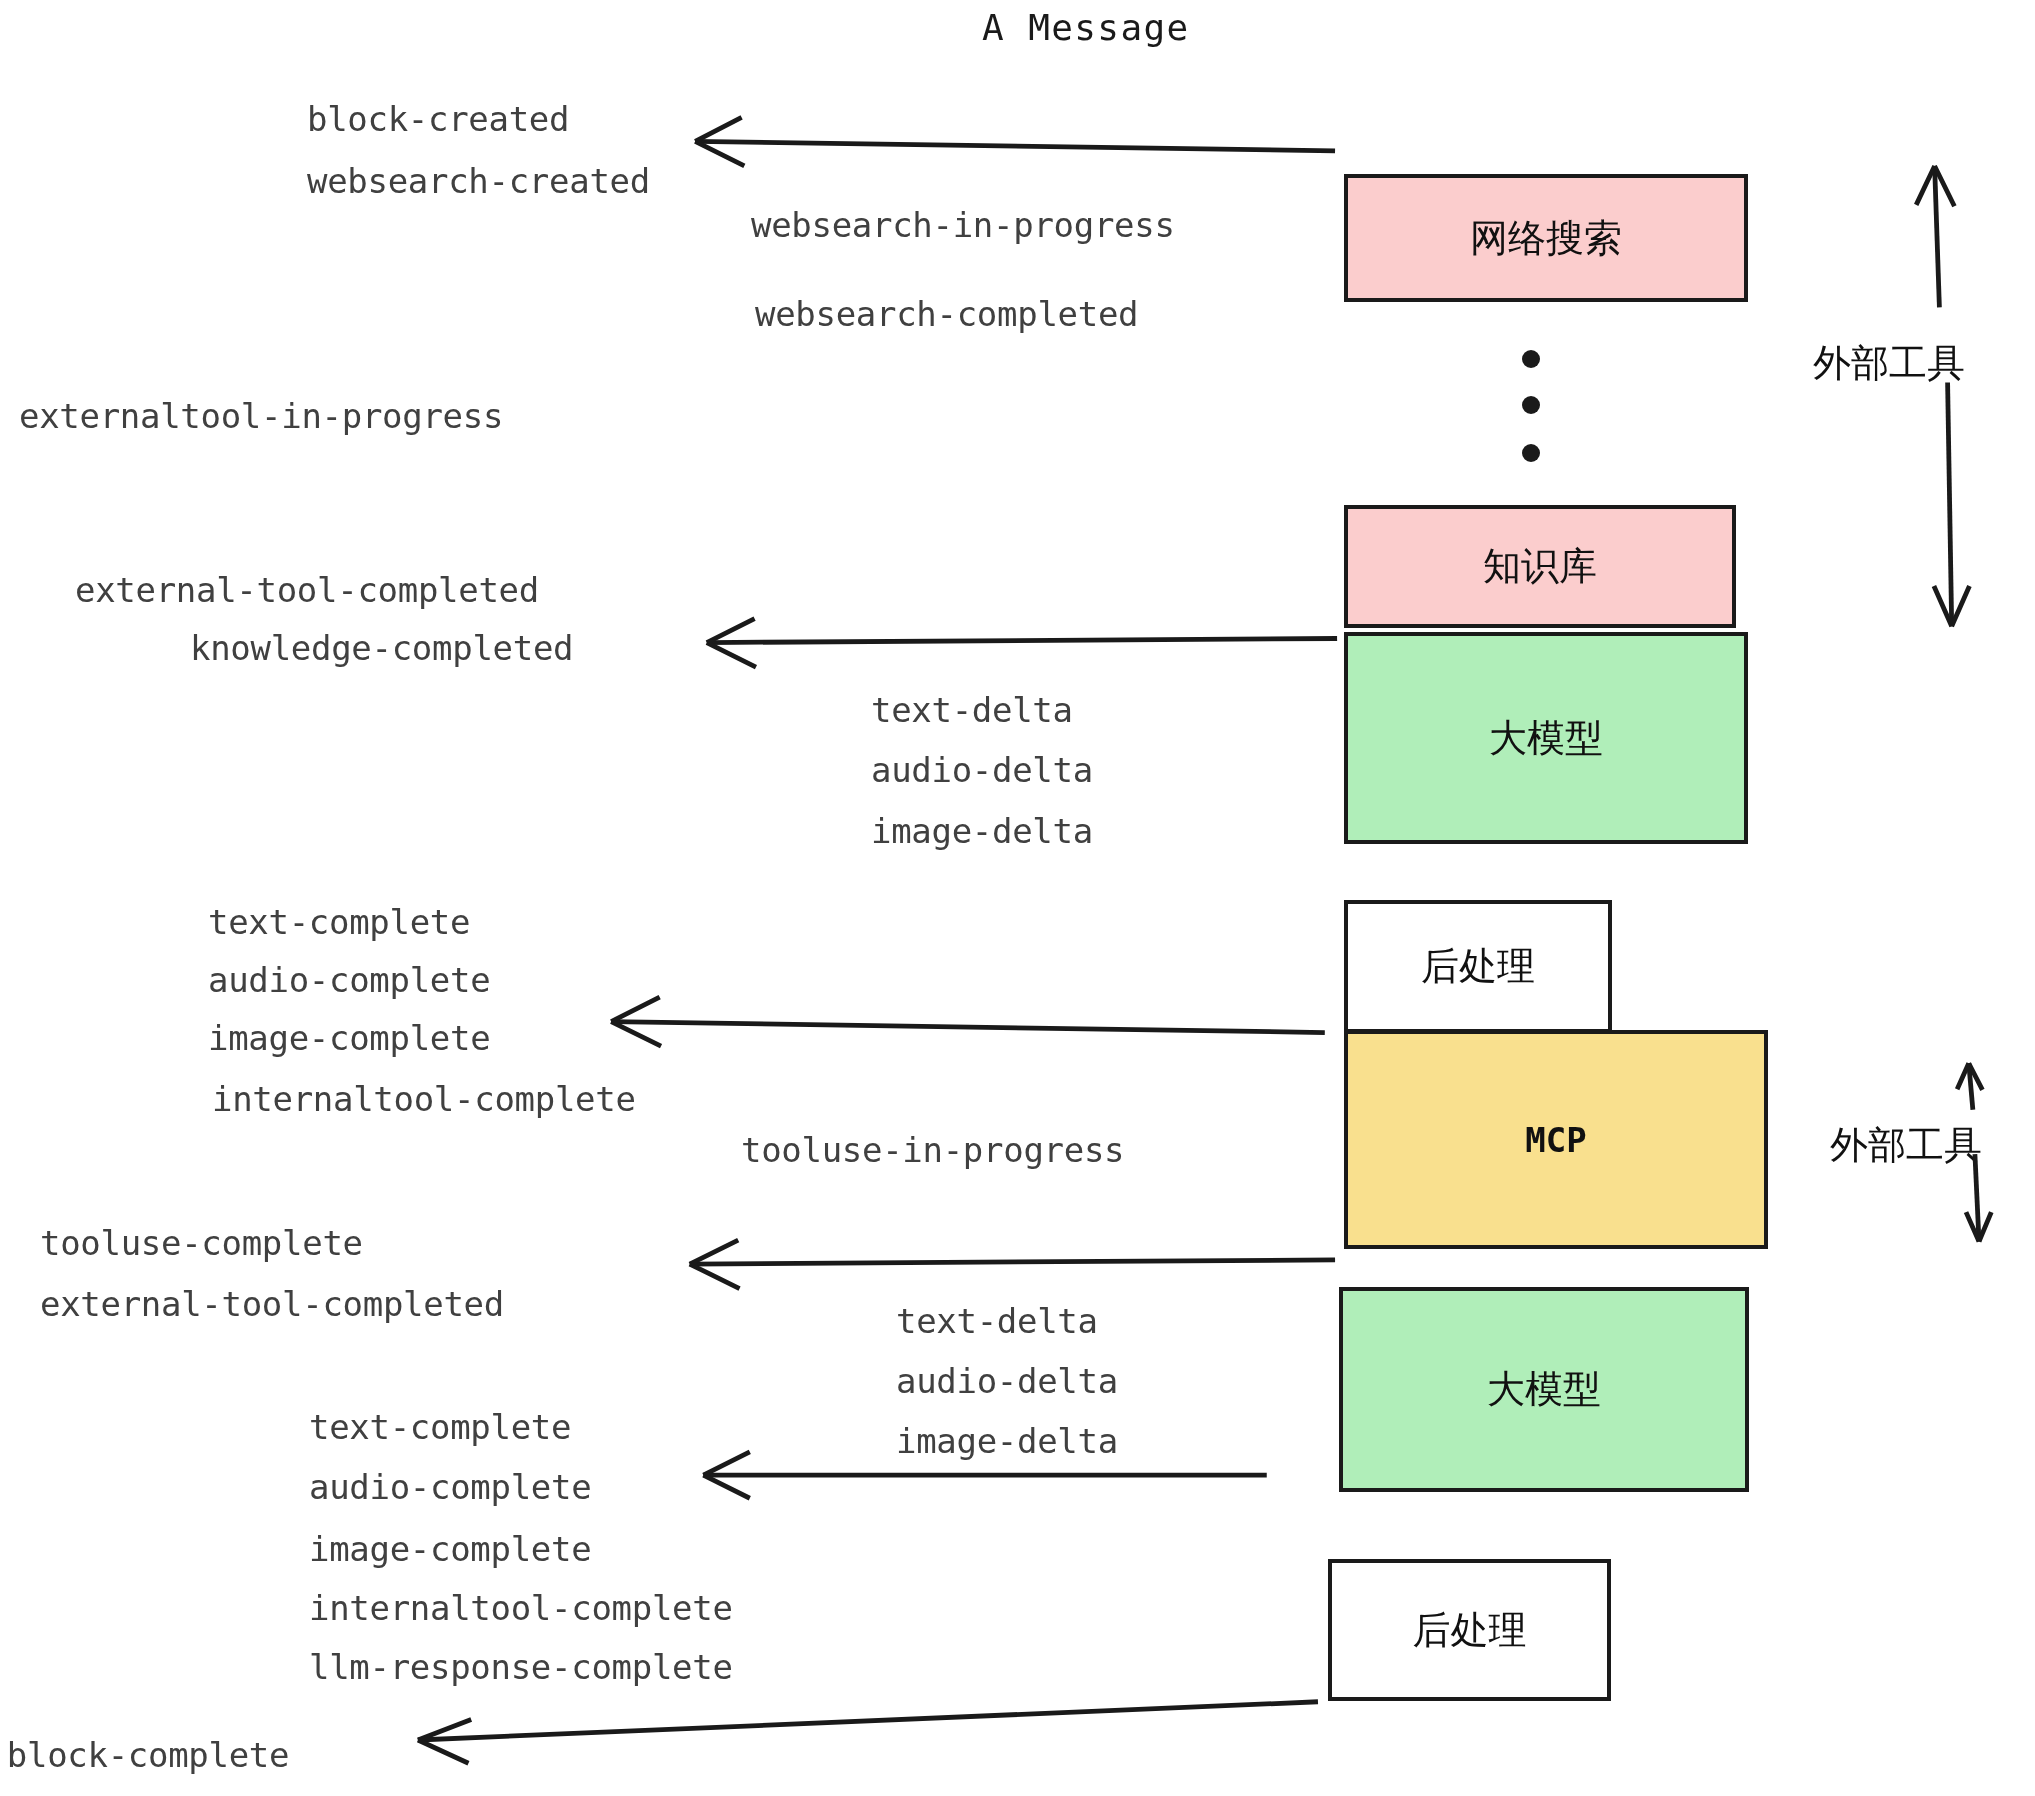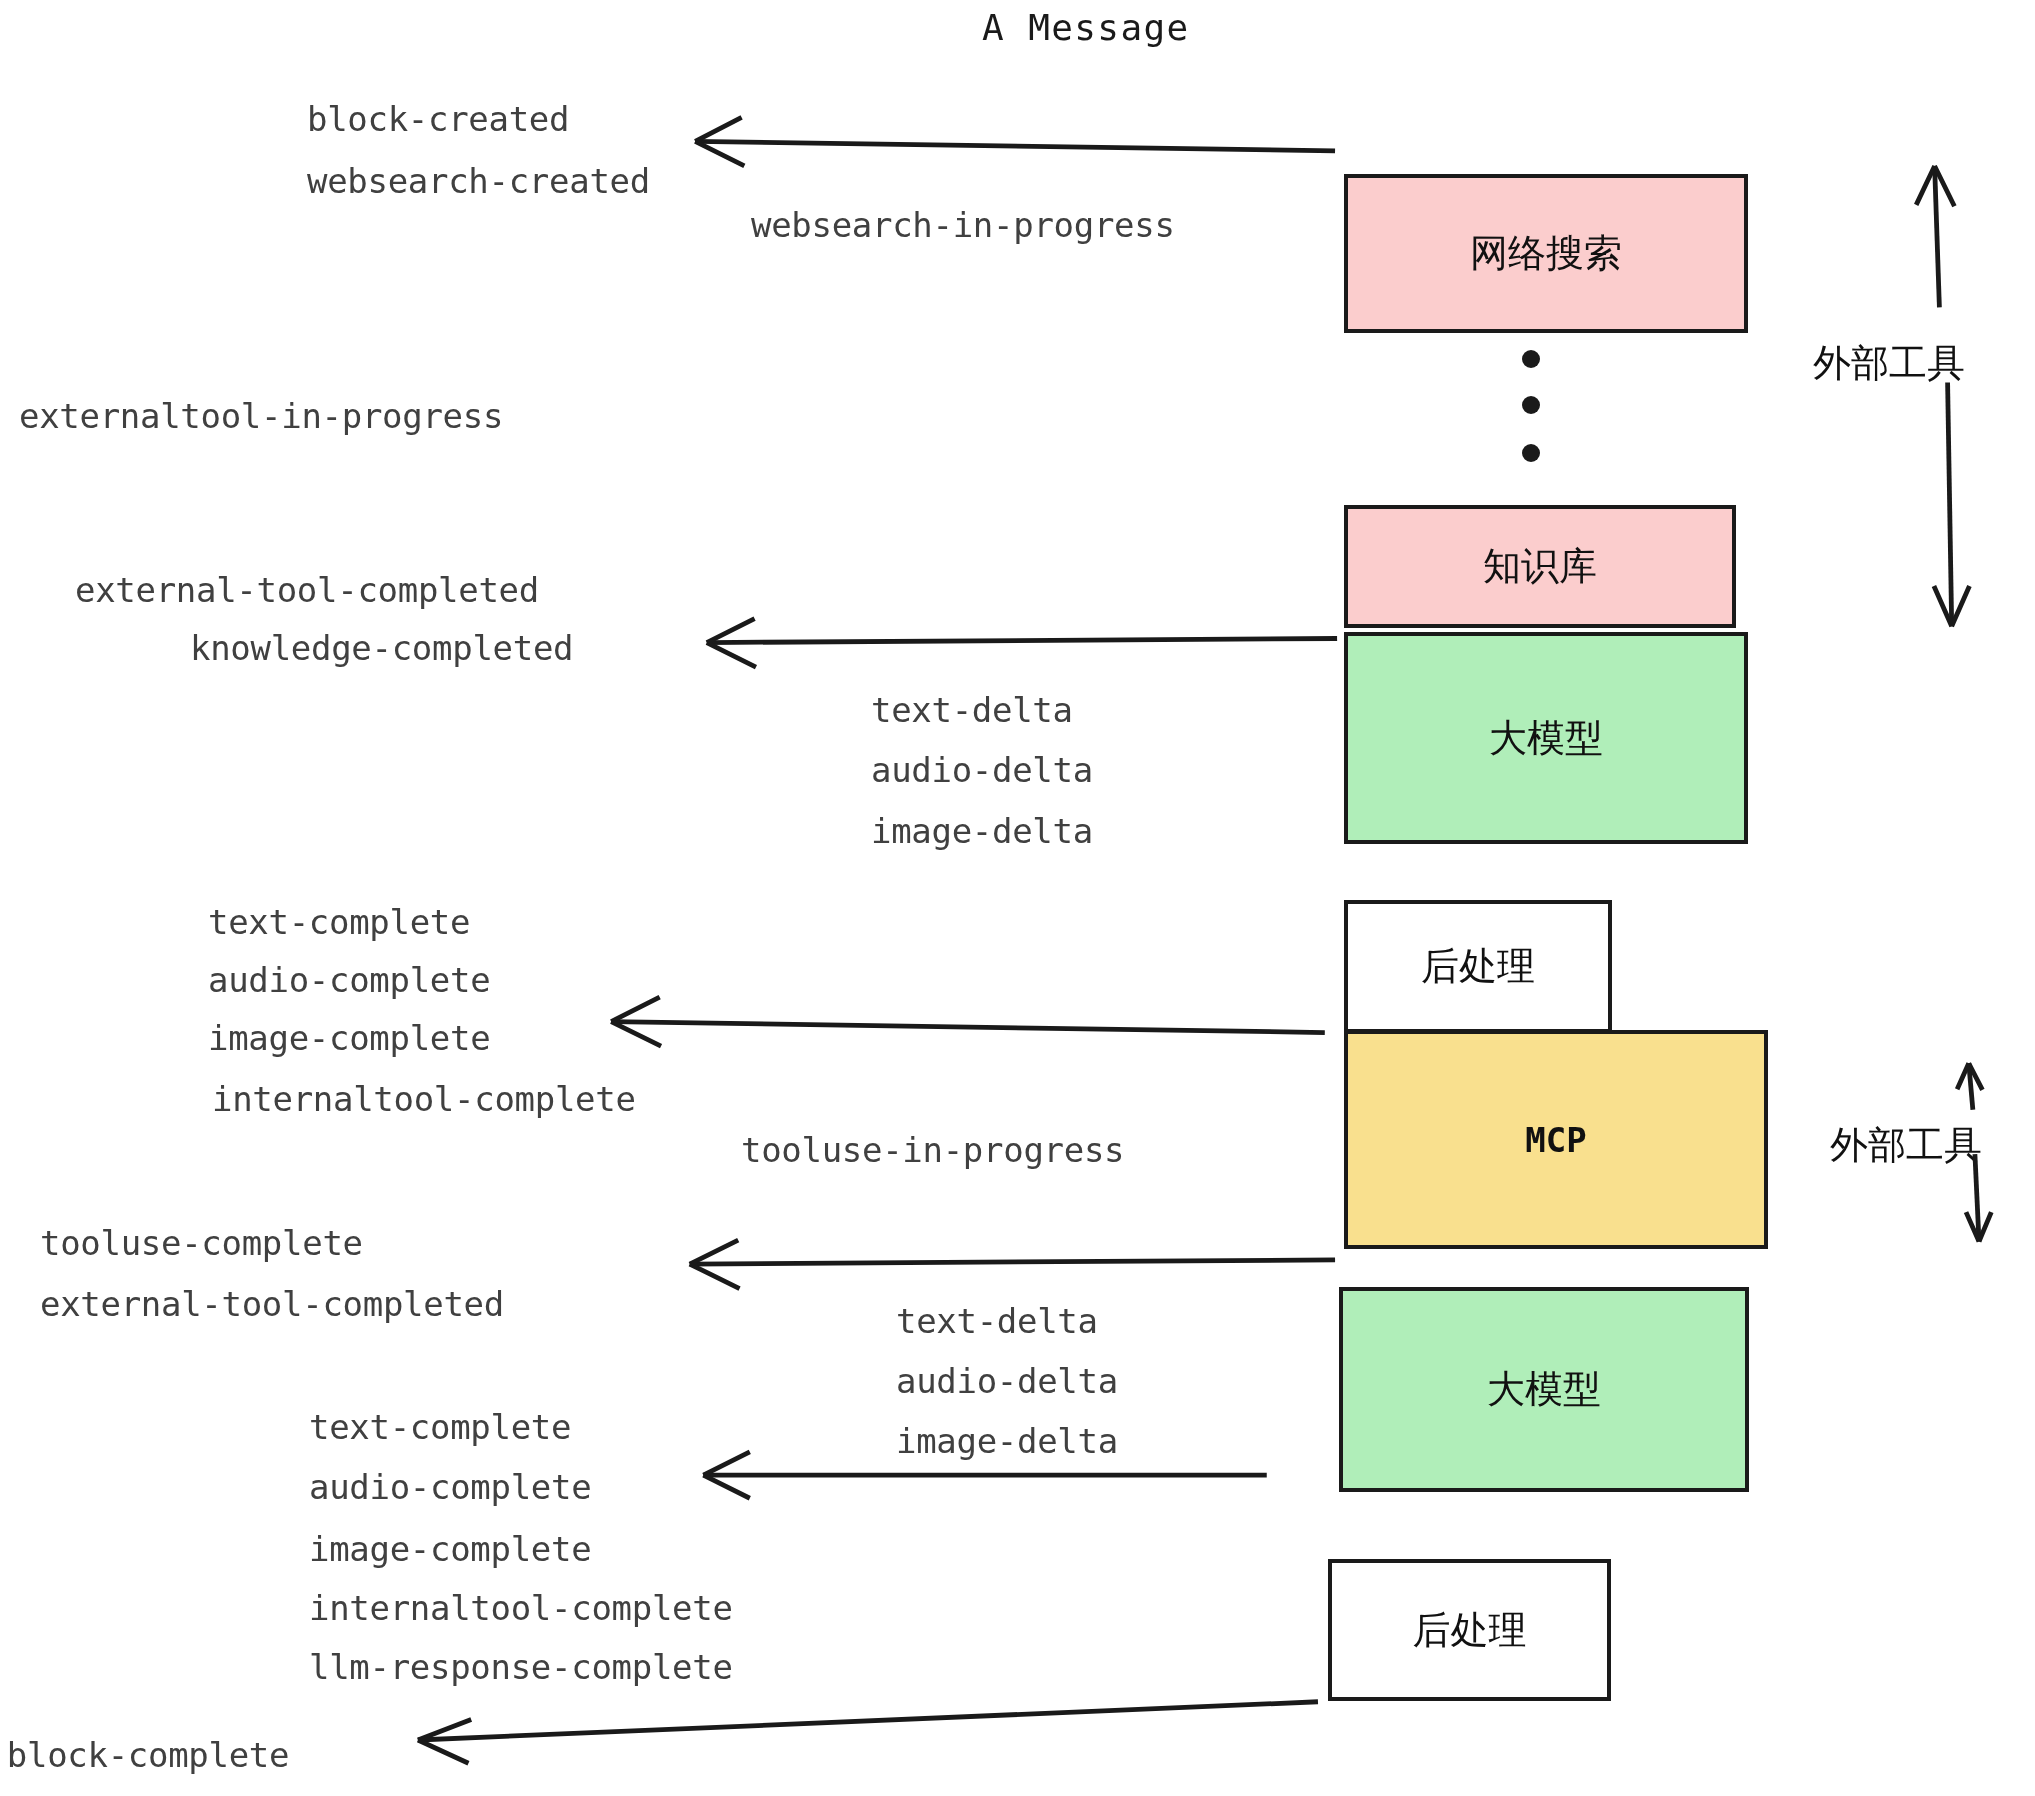--- a/index.html
+++ b/index.html
@@ -64,21 +64,21 @@
     fill:none;
   }
 </style>
 </head>
 <body>
 
 <div id="root">
 
   <div class="title" style="left:982px; top:6.8px;">A Message</div>
 
-  <div class="box" id="box-0" style="left:1344px; top:174px; width:404px; height:159px; background:#fbcdcd;">
+  <div class="box" id="box-0" style="left:1344px; top:174px; width:404px; height:128px; background:#fbcdcd;">
     <span>网络搜索</span>
   </div>
 
   <div class="box" id="box-1" style="left:1344px; top:505px; width:392px; height:123px; background:#fbcdcd;">
     <span>知识库</span>
   </div>
 
   <div class="box" id="box-2" style="left:1344px; top:632px; width:404px; height:212px; background:#b0eeb9;">
     <span>大模型</span>
   </div>
@@ -102,20 +102,21 @@
   <div class="dot" style="left:1522px; top:350px;"></div>
   <div class="dot" style="left:1522px; top:396px;"></div>
   <div class="dot" style="left:1522px; top:444px;"></div>
 
   <div class="cnlabel" style="left:1813px; top:338px;">外部工具</div>
   <div class="cnlabel" style="left:1830px; top:1120px;">外部工具</div>
 
   <div class="evt" style="left:307px;  top:99px;">block-created</div>
   <div class="evt" style="left:307px;  top:161px;">websearch-created</div>
   <div class="evt" style="left:751px; top:205px;">websearch-in-progress</div>
+  <div class="evt" style="left:755px; top:294px;">websearch-completed</div>
   <div class="evt" style="left:19px;   top:396px;">externaltool-in-progress</div>
   <div class="evt" style="left:75px;  top:570px;">external-tool-completed</div>
   <div class="evt" style="left:190px;  top:628px;">knowledge-completed</div>
   <div class="evt" style="left:871px; top:690px;">text-delta</div>
   <div class="evt" style="left:871px; top:750px;">audio-delta</div>
   <div class="evt" style="left:871px; top:811px;">image-delta</div>
   <div class="evt" style="left:208px;  top:902px;">text-complete</div>
   <div class="evt" style="left:208px;  top:960px;">audio-complete</div>
   <div class="evt" style="left:208px;  top:1018px;">image-complete</div>
   <div class="evt" style="left:212px;  top:1079px;">internaltool-complete</div>

